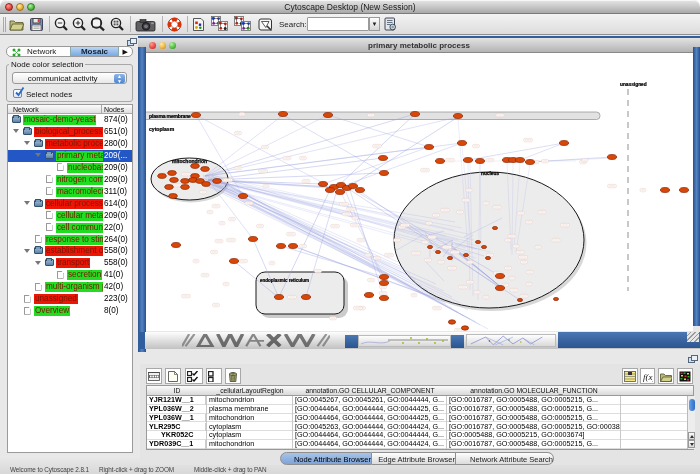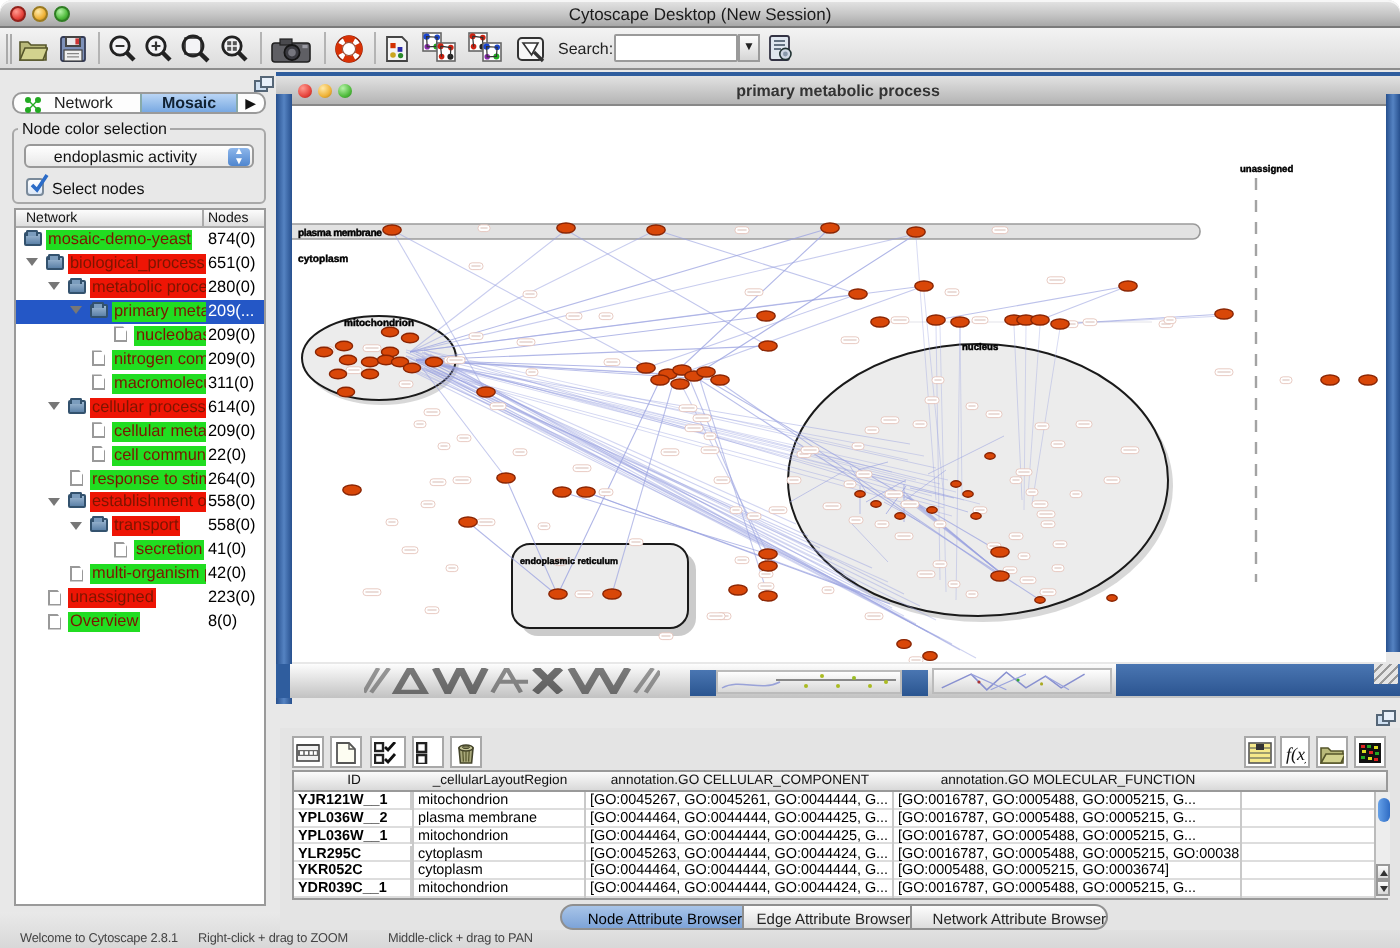--- a/index.html
+++ b/index.html
@@ -214,21 +214,21 @@
         <circle cx="7" cy="7" r="1.5" fill="#2a2"></circle>
         <path d="M2 2L7 7M7 2L2 7" stroke="#2a2" stroke-width="0.7"></path>
       </svg>
     <div id="tabnet">Network</div>
     <div id="tabmosaic">Mosaic</div>
     <div id="tabarrow">▶</div>
   </div>
   <div id="grpbox" class="abs"></div>
   <div id="grplbl" class="abs">Node color selection</div>
   <div id="combo" class="abs">
-      <span class="cv">endoplasmic activity</span>
+      <span class="cv">communicat activity</span>
       <span id="combostep">▲<br>▼</span>
     </div>
   <div id="cbx" class="abs"></div>
     <svg class="abs" style="left:14px;top:86px" width="11" height="12" viewBox="0 0 11 12">
       <path d="M2 6.5 L4.5 9 L9.5 1.5" fill="none" stroke="#2b6cc8" stroke-width="1.8"></path>
     </svg>
   <div id="cbxlbl" class="abs">Select nodes</div>
   <div id="treebox" class="abs">
     <div id="treehead">
         <span style="position:absolute;left:5px;line-height:9px">Network</span>
@@ -900,21 +900,21 @@
           <div class="dcol" style="left:146px;width:153px;border-right:none;">[GO:0044464, GO:0044444, GO:0044425, G...</div>
           <div class="dcol" style="left:300px;width:173px;border-right:none;">[GO:0016787, GO:0005488, GO:0005215, G...</div>
         </div>
       <div class="drow" style="top:36.5px;border-bottom:0.5px solid #ddd">
           <div class="dcol" style="left:0;width:59px;font-weight:bold;">YLR295C</div>
           <div class="dcol" style="left:60px;width:85px;border-right:none;">cytoplasm</div>
           <div class="dcol" style="left:146px;width:153px;border-right:none;">[GO:0045263, GO:0044444, GO:0044424, G...</div>
           <div class="dcol" style="left:300px;width:173px;border-right:none;">[GO:0016787, GO:0005488, GO:0005215, GO:0003824, G...</div>
         </div>
       <div class="drow" style="top:45.4px;border-bottom:0.5px solid #ddd">
-          <div class="dcol" style="left:0;width:59px;font-weight:bold;">YKR052C</div>
+          <div class="dcol" style="left:12px;width:59px;font-weight:bold;">YKR052C</div>
           <div class="dcol" style="left:60px;width:85px;border-right:none;">cytoplasm</div>
           <div class="dcol" style="left:146px;width:153px;border-right:none;">[GO:0044464, GO:0044444, GO:0044444, G...</div>
           <div class="dcol" style="left:300px;width:173px;border-right:none;">[GO:0005488, GO:0005215, GO:0003674]</div>
         </div>
       <div class="drow" style="top:54.2px;border-bottom:0.5px solid #ddd">
           <div class="dcol" style="left:0;width:59px;font-weight:bold;">YDR039C__1</div>
           <div class="dcol" style="left:60px;width:85px;border-right:none;">mitochondrion</div>
           <div class="dcol" style="left:146px;width:153px;border-right:none;">[GO:0044464, GO:0044444, GO:0044424, G...</div>
           <div class="dcol" style="left:300px;width:173px;border-right:none;">[GO:0016787, GO:0005488, GO:0005215, G...</div>
         </div>
@@ -930,21 +930,21 @@
             </div>
             <div class="b2">
               <div class="tri" style="top:2.2px;border-top:3.2px solid #333;"></div>
             </div>
           </div>
         </div>
     </div>
     <div id="dtabs">
       <div class="dtab" style="left:0;width:92px;border-radius:7px 0 0 7px;background:linear-gradient(#a8c4e8,#7da3d8);color:#000;font-weight:normal;">Node Attribute Browser</div>
       <div class="dtab" style="left:92px;width:84px;border-left:none;">Edge Attribute Browser</div>
-      <div class="dtab" style="left:176px;width:98px;border-left:none;border-radius:0 7px 7px 0;">Network Attribute Browser</div>
+      <div class="dtab" style="left:176px;width:98px;border-left:none;border-radius:0 7px 7px 0;">Network Attribute Search</div>
     </div>
   </div>
 
   <div id="statusbar" class="abs">
     <div class="stxt" style="left:10px;">Welcome to Cytoscape 2.8.1</div>
     <div class="stxt" style="left:99px;">Right-click + drag to ZOOM</div>
     <div class="stxt" style="left:194px;">Middle-click + drag to PAN</div>
   </div>
 </div>
 

